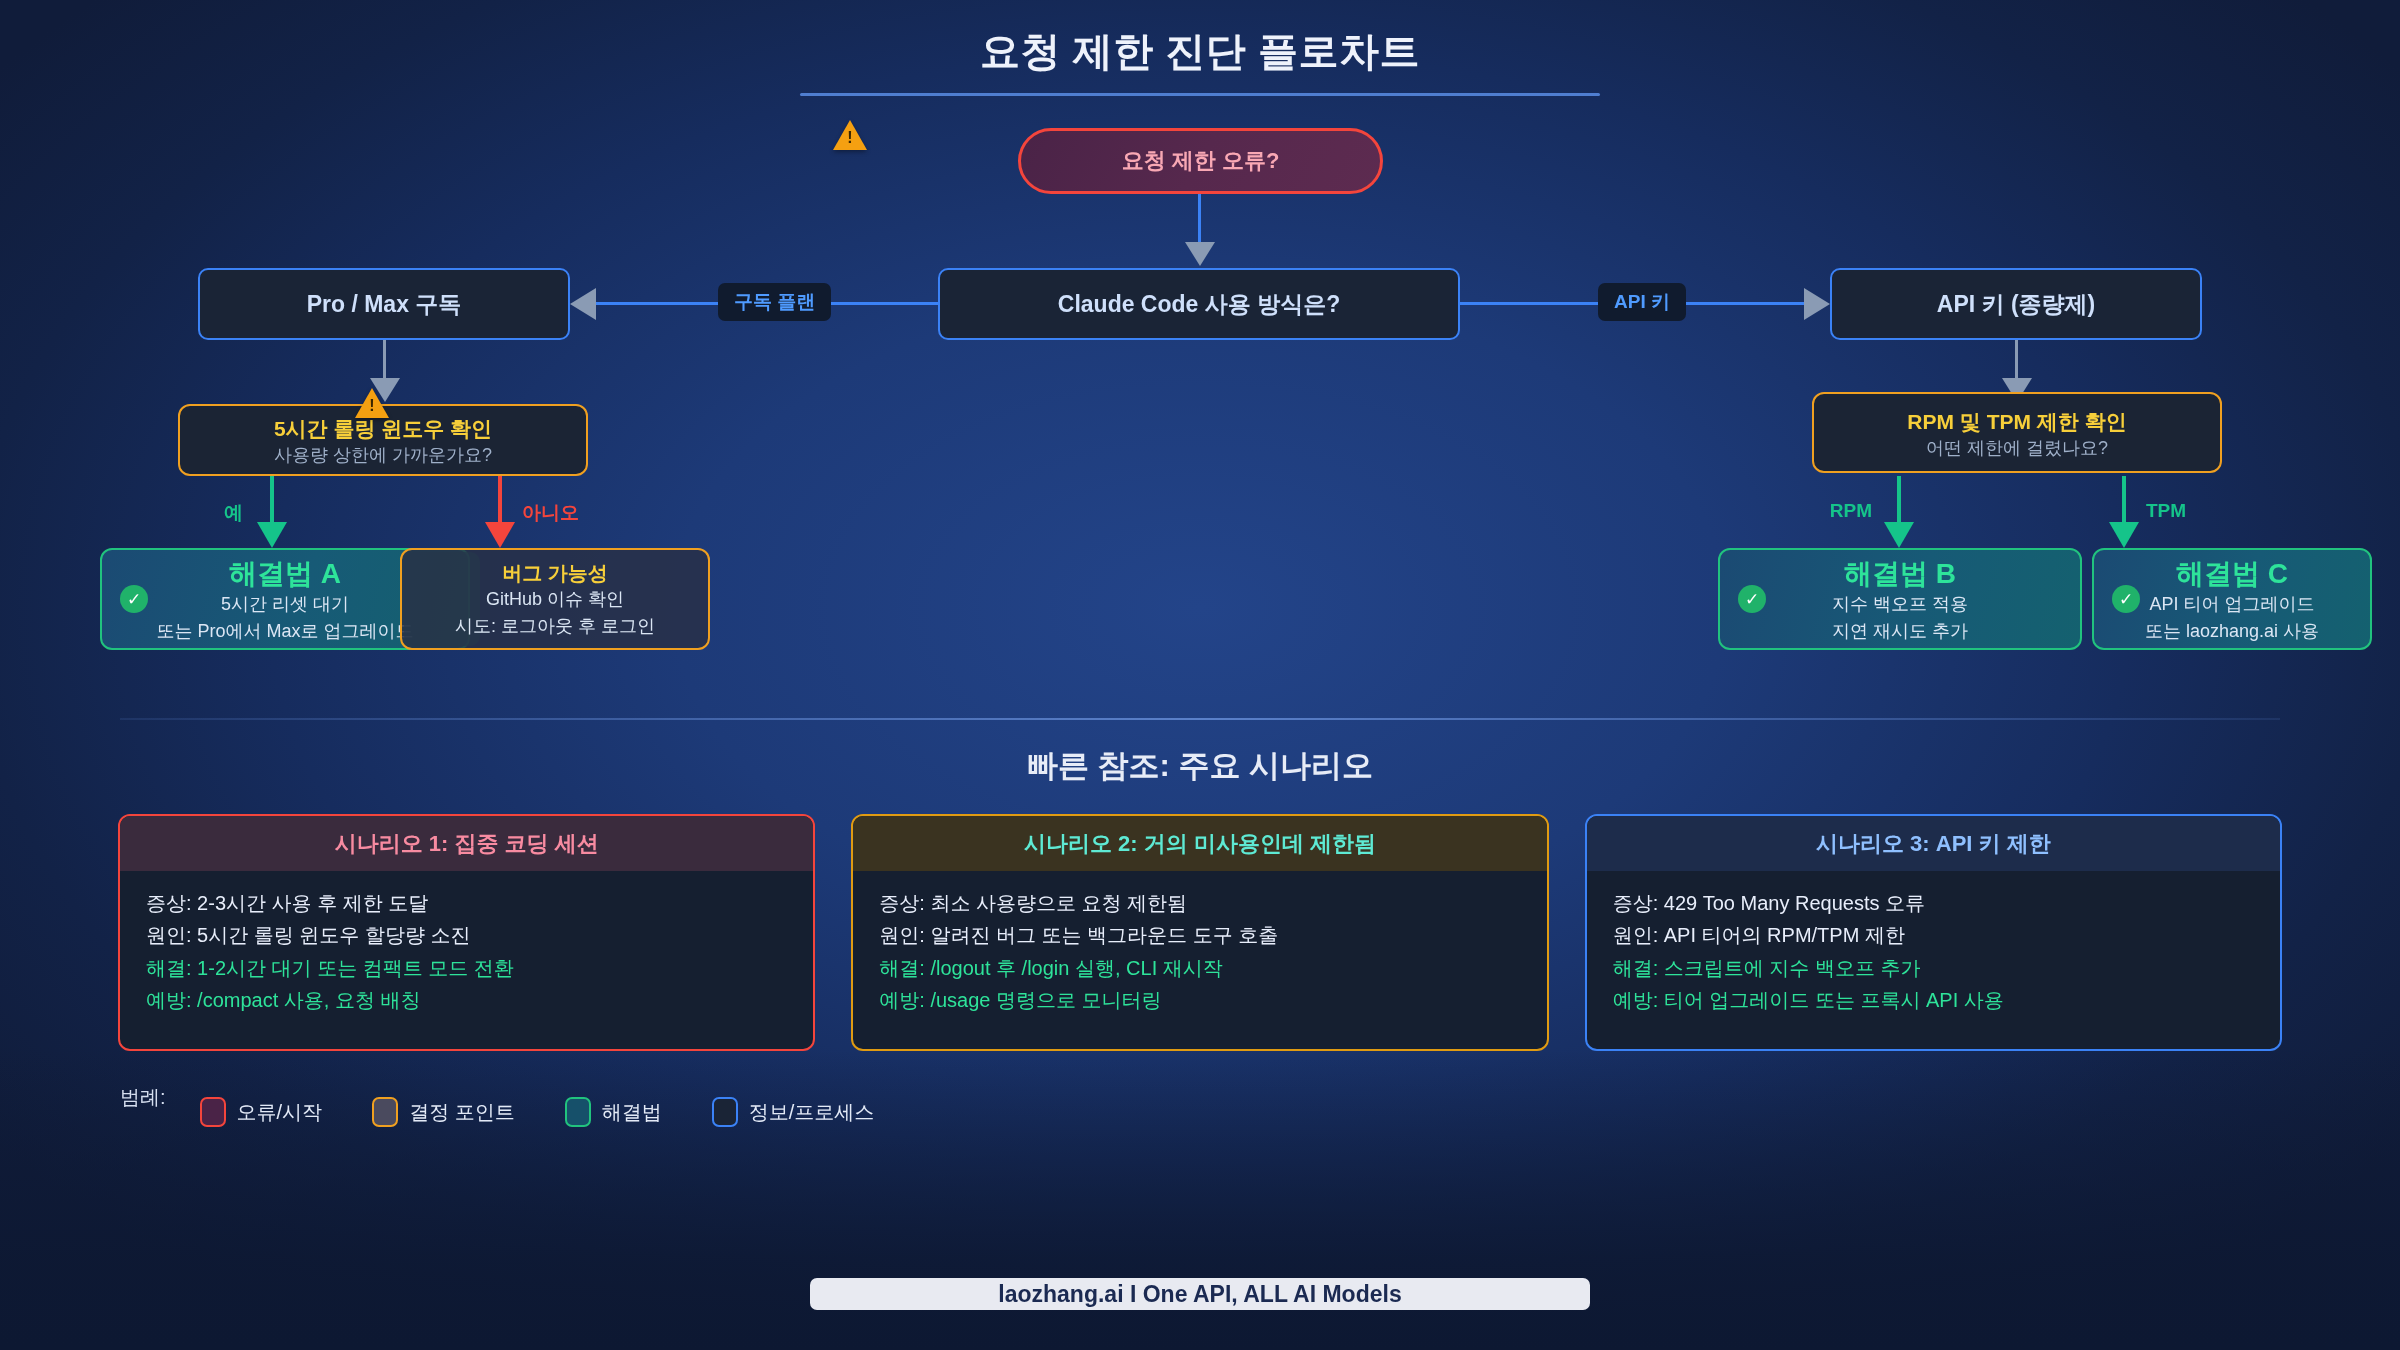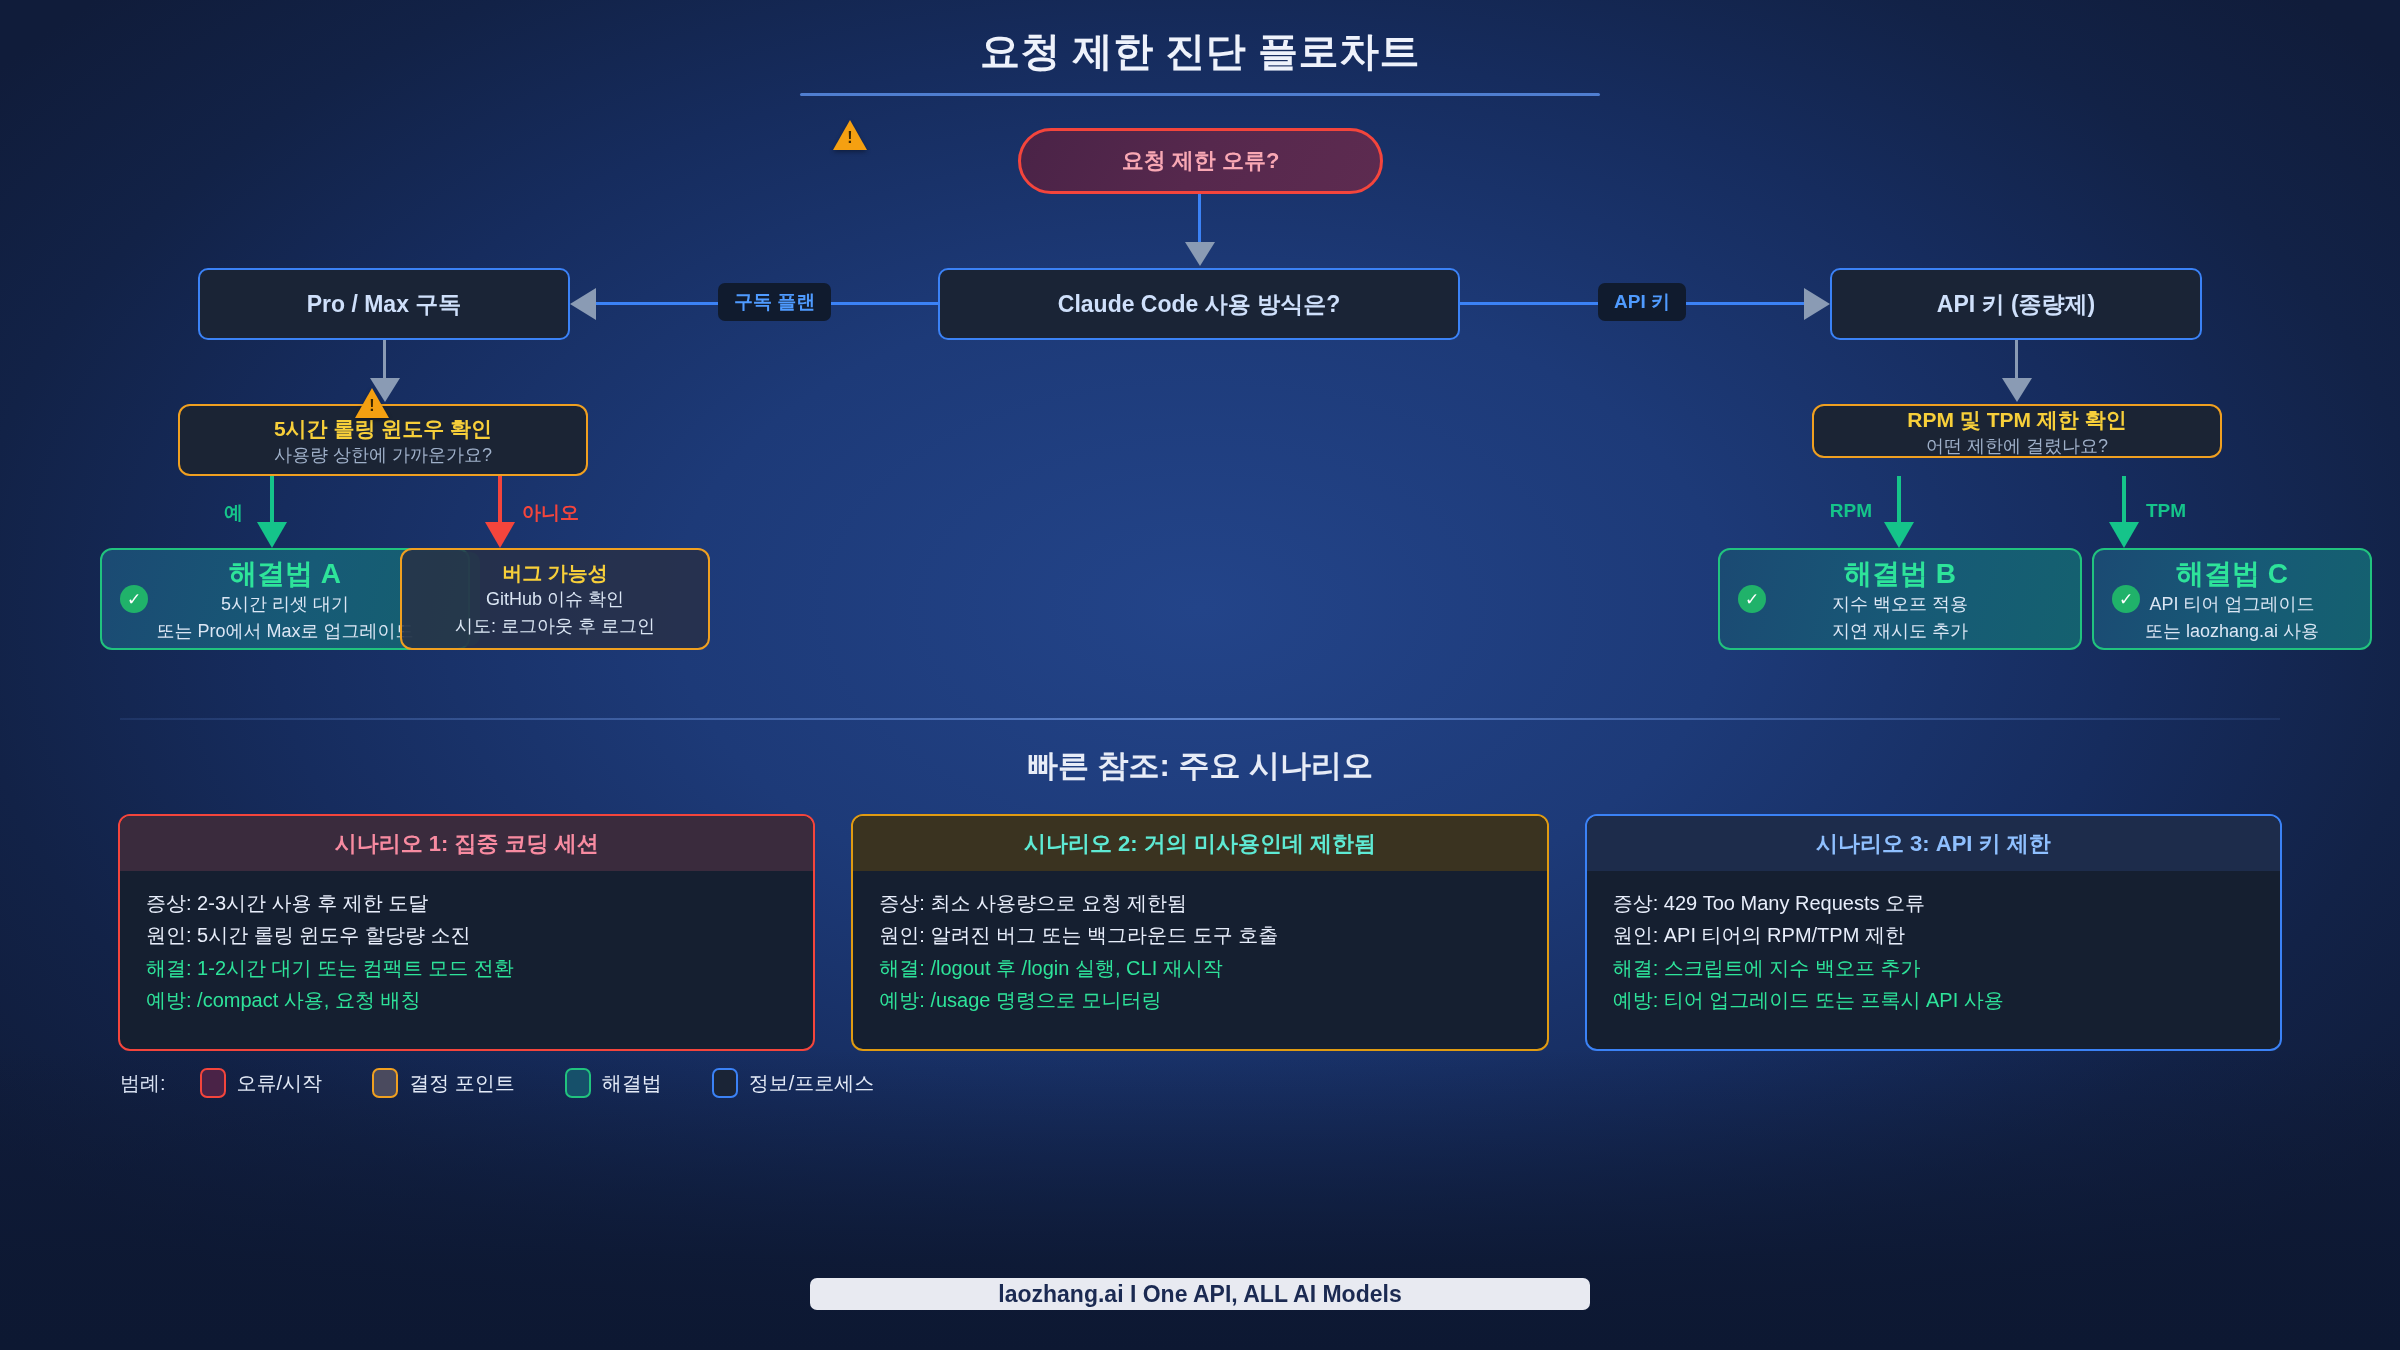--- a/index.html
+++ b/index.html
@@ -79,21 +79,21 @@
   
   .node-decision {
     border: 2.5px solid #f0a020;
     border-radius: 12px;
     background: #1b2434;
     padding-top: 4px;
   }
   .node-decision .ttl { color: #f7cf3a; font-size: 21px; }
   .node-decision .sub { color: #9fb0c9; font-size: 18px; font-weight: normal; margin-top: 2px; }
   .n-dec-left  { left: 178px; top: 404px; width: 410px; height: 72px; }
-  .n-dec-right { left: 1812px; top: 404px; width: 410px; height: 54px; }
+  .n-dec-right { left: 1812px; top: 392px; width: 410px; height: 81px; }
 
   
   .node-sol {
     border: 2.5px solid #21c37e;
     border-radius: 12px;
     background: linear-gradient(105deg, #1b4a73 0%, #175a76 55%, #14616f 100%);
     padding-top: 2px;
   }
   .node-sol .ttl { color: #2ee39a; font-size: 28px; }
   .node-sol .sub { color: #dbe6f4; font-size: 18px; font-weight: normal; line-height: 1.45; }
@@ -417,21 +417,21 @@
           <div class="card-line">증상: 429 Too Many Requests 오류</div>
           <div class="card-line">원인: API 티어의 RPM/TPM 제한</div>
           <div class="card-line sol">해결: 스크립트에 지수 백오프 추가</div>
           <div class="card-line sol">예방: 티어 업그레이드 또는 프록시 API 사용</div>
         </div>
       </div>
     </div>
 
   <div class="abs legend">
     <span class="legend-label">범례:</span>
-    <div id="legend-items" style="display:flex;">
+    <div id="legend-items" style="display:flex;margin-top:29px;">
         <div class="legend-item">
           <div class="swatch" style="border-color: rgb(244, 69, 60); background: rgb(74, 35, 71);"></div>
           <span class="legend-text">오류/시작</span>
         </div>
         <div class="legend-item">
           <div class="swatch" style="border-color: rgb(240, 160, 32); background: rgb(74, 74, 94);"></div>
           <span class="legend-text">결정 포인트</span>
         </div>
         <div class="legend-item">
           <div class="swatch" style="border-color: rgb(33, 195, 126); background: rgb(22, 80, 106);"></div>

